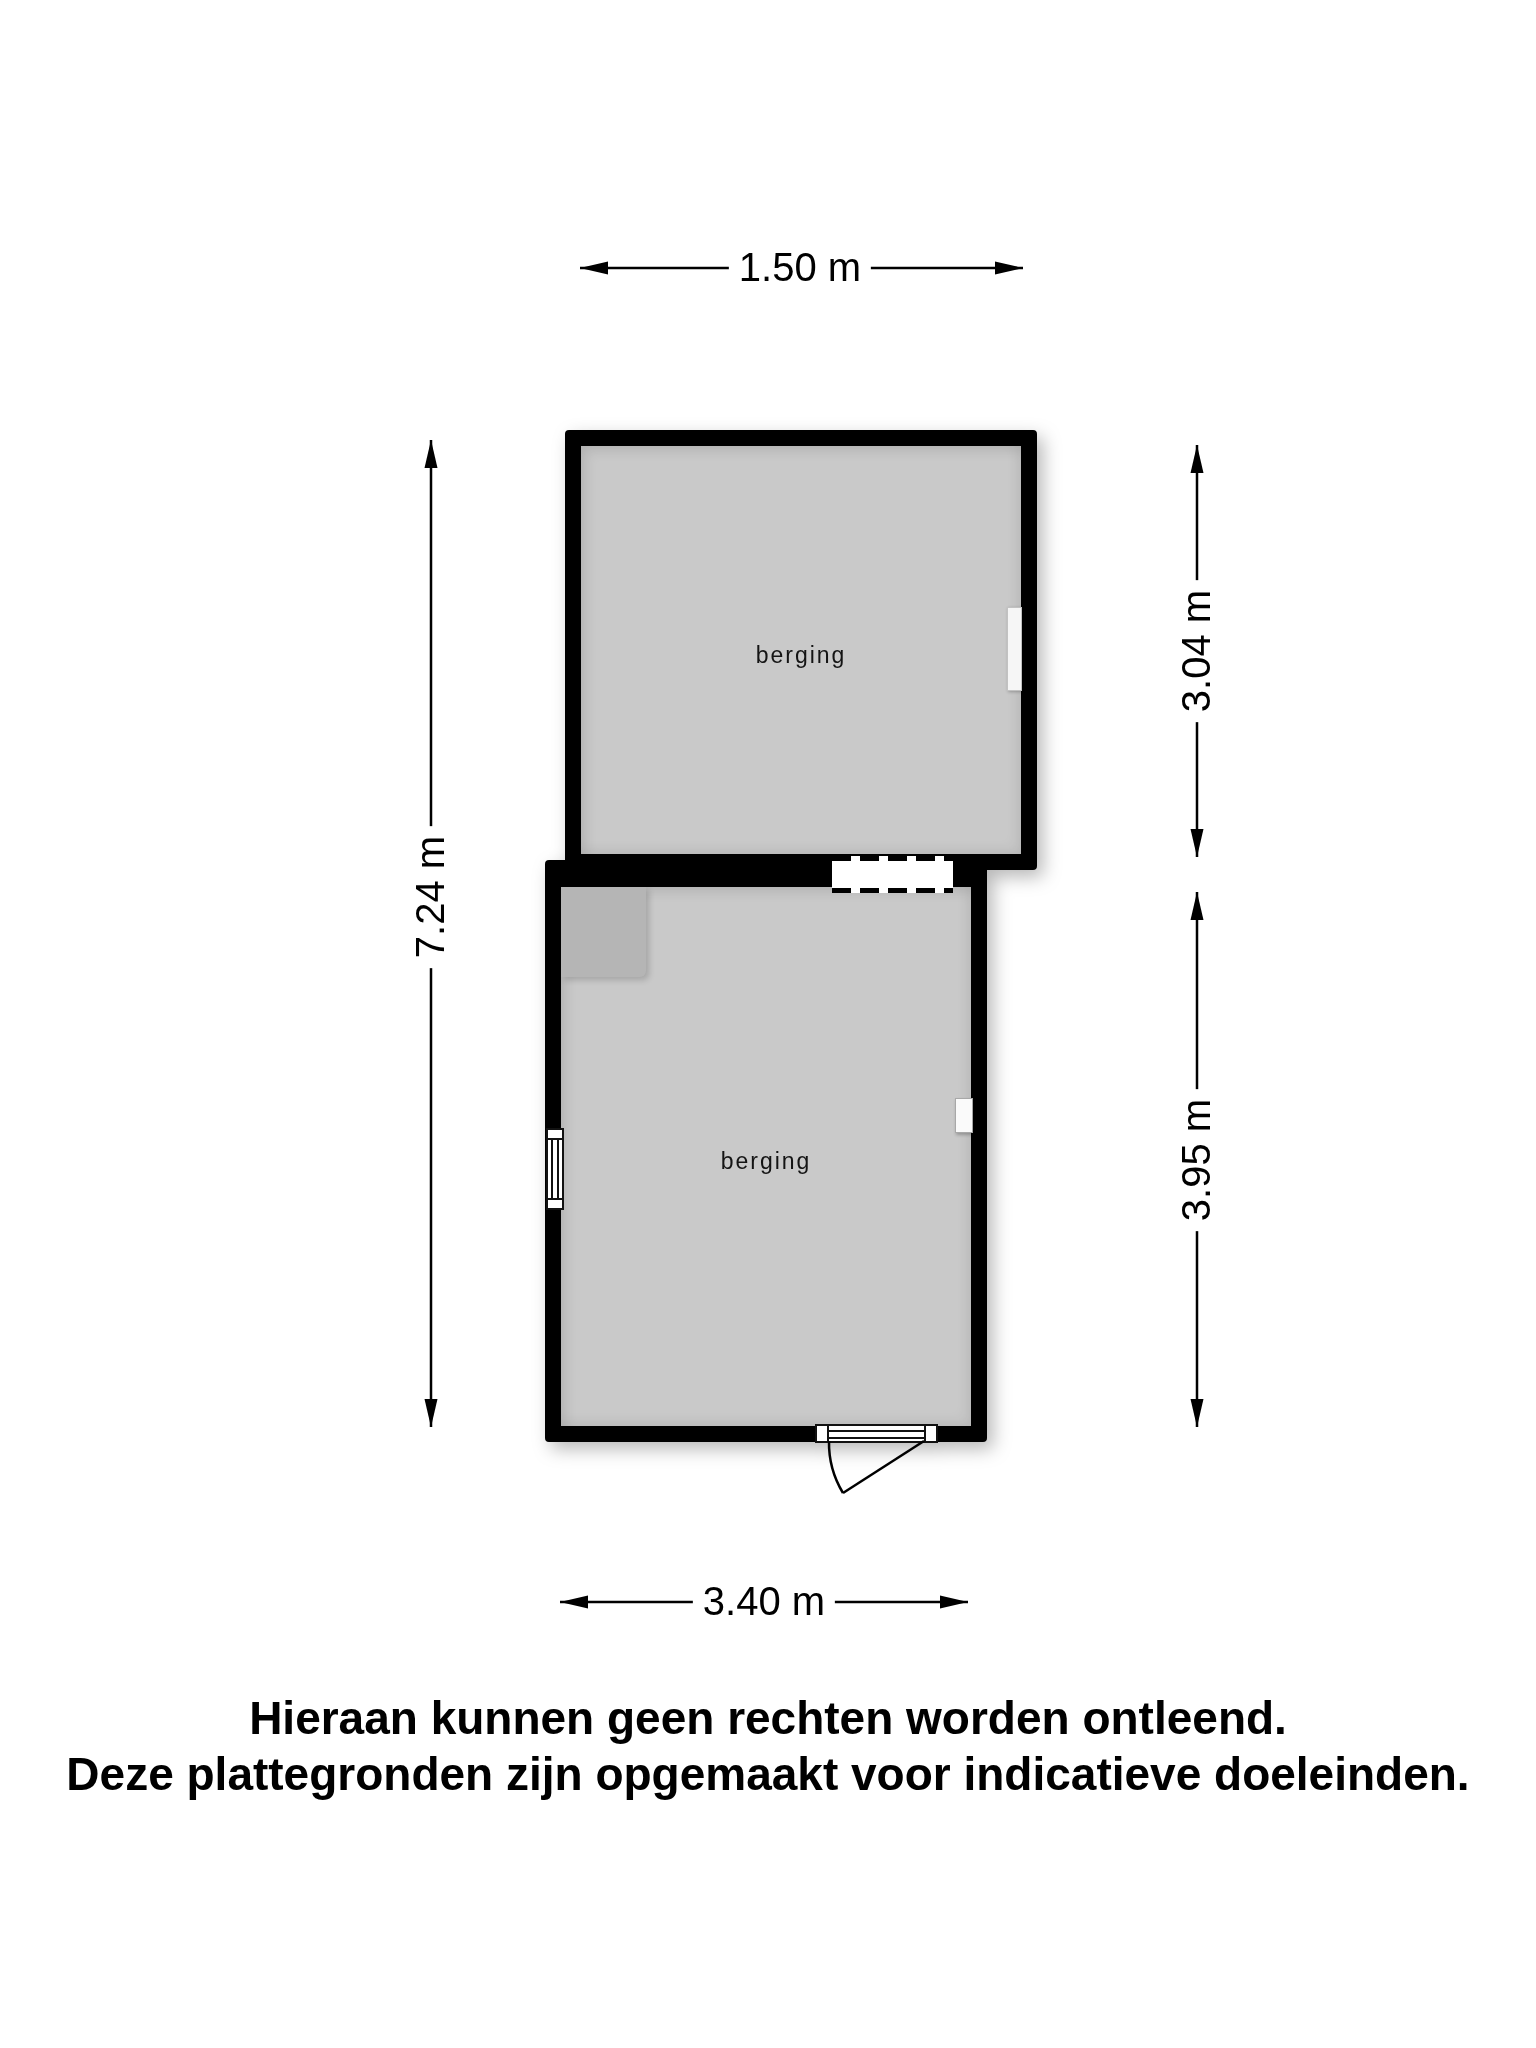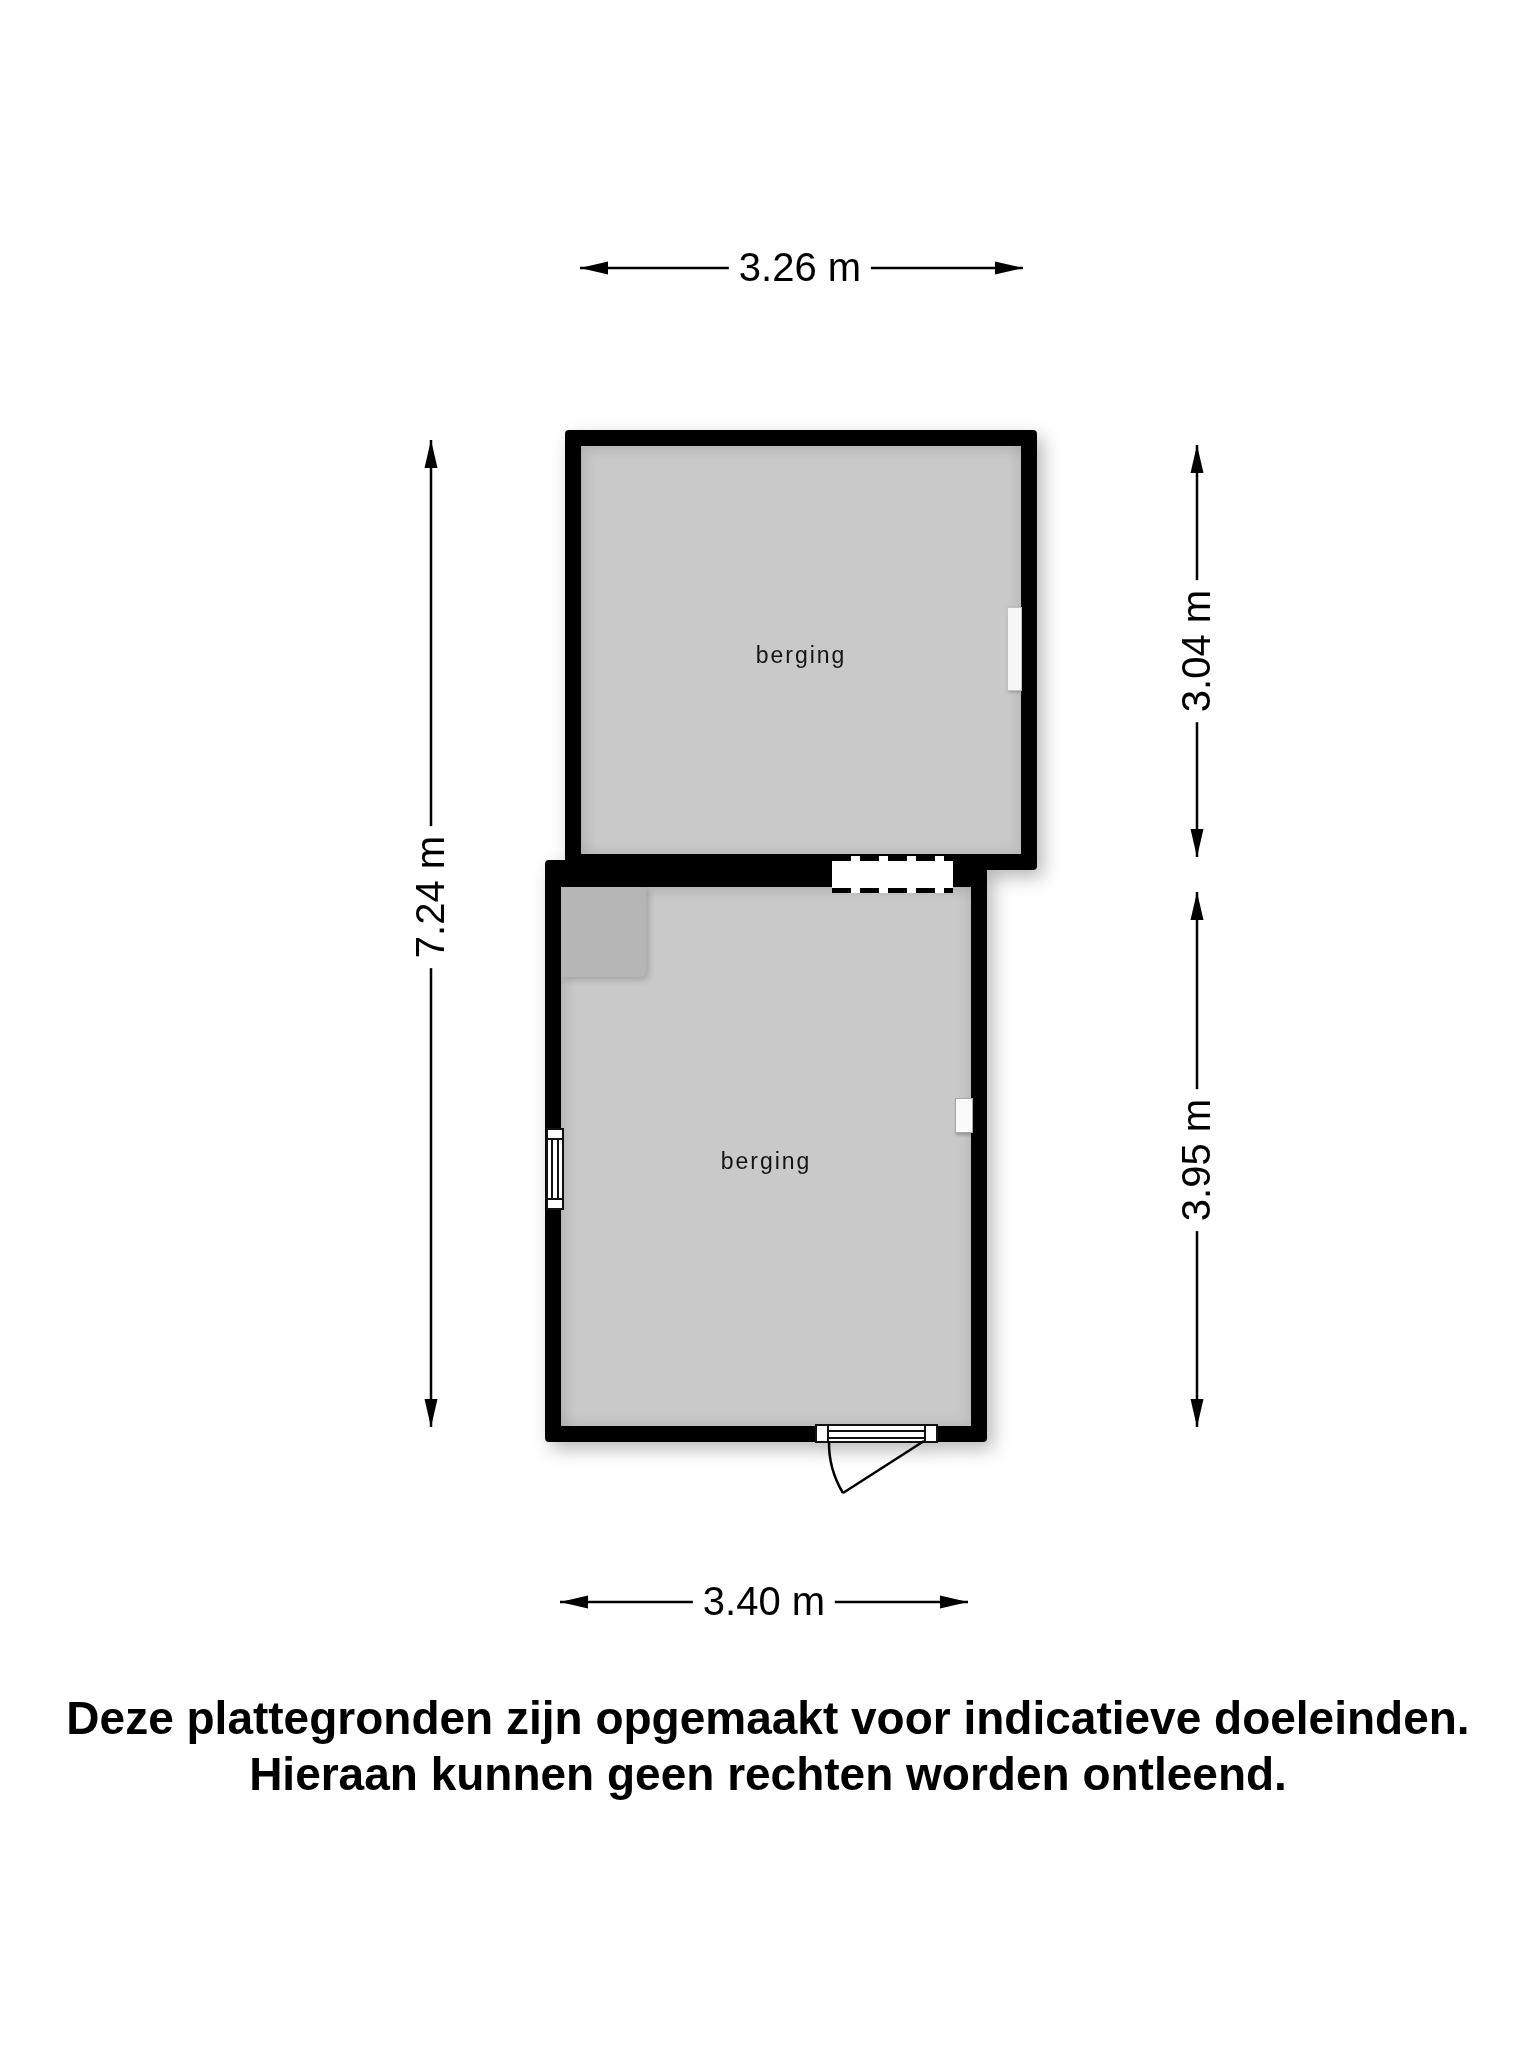--- a/index.html
+++ b/index.html
@@ -147,24 +147,24 @@
     <g stroke="#000" stroke-width="2.5" fill="#000">
       <line x1="560" y1="1602" x2="968" y2="1602"></line>
       <polygon points="560,1602 588,1595.5 588,1608.5" stroke="none"></polygon>
       <polygon points="968,1602 940,1595.5 940,1608.5" stroke="none"></polygon>
     </g>
   </svg>
 
   <div class="lbl room-lbl" style="left:801px; top:655px;">berging</div>
   <div class="lbl room-lbl" style="left:766px; top:1161px;">berging</div>
 
-  <div class="lbl dim-lbl" style="left:800px; top:267px;">3.26 m</div>
+  <div class="lbl dim-lbl" style="left:800px; top:267px;">1.50 m</div>
   <div class="lbl dim-lbl vert" style="left:430px; top:897px;">7.24 m</div>
   <div class="lbl dim-lbl vert" style="left:1196px; top:651px;">3.04 m</div>
   <div class="lbl dim-lbl vert" style="left:1196px; top:1160px;">3.95 m</div>
   <div class="lbl dim-lbl" style="left:764px; top:1601px;">3.40 m</div>
 
   <div class="disclaimer">
+    <div>Hieraan kunnen geen rechten worden ontleend.</div>
     <div>Deze plattegronden zijn opgemaakt voor indicatieve doeleinden.</div>
-    <div>Hieraan kunnen geen rechten worden ontleend.</div>
   </div>
 
 </div>
 
 </body></html>

